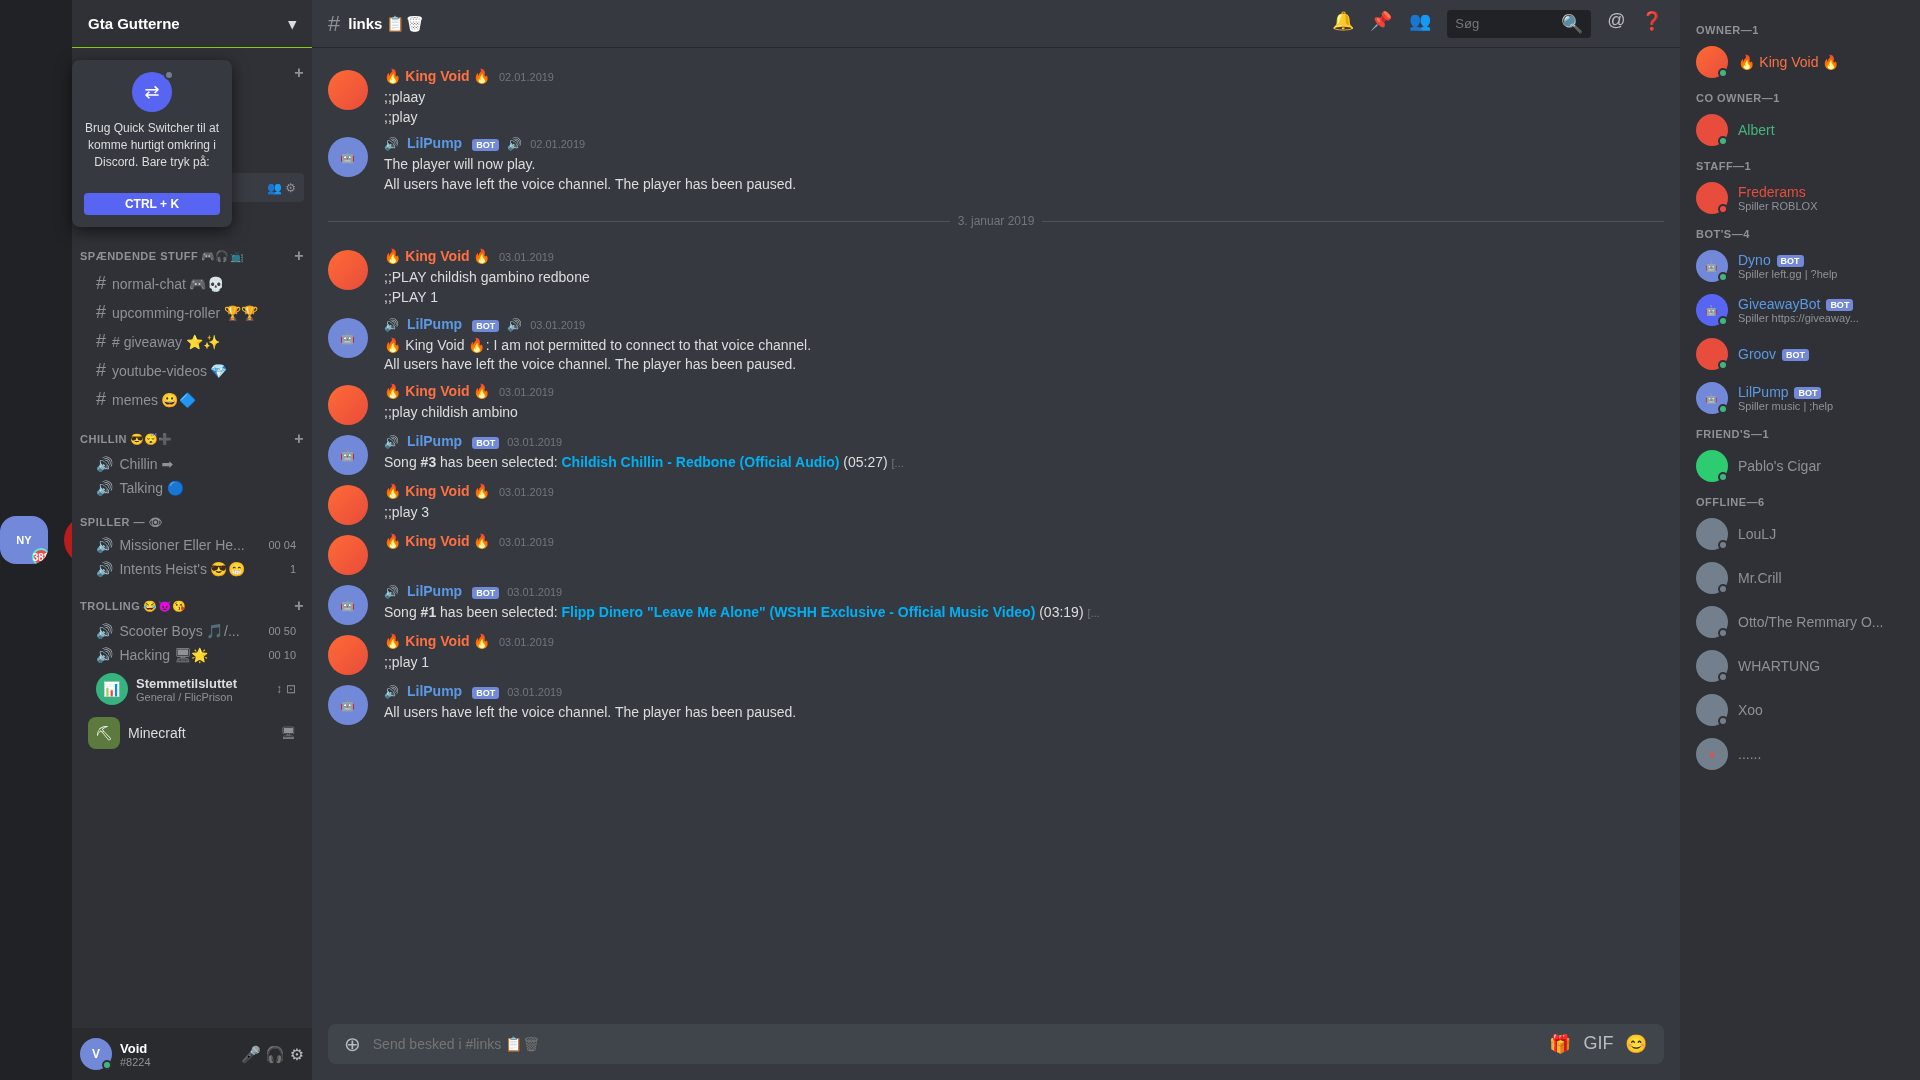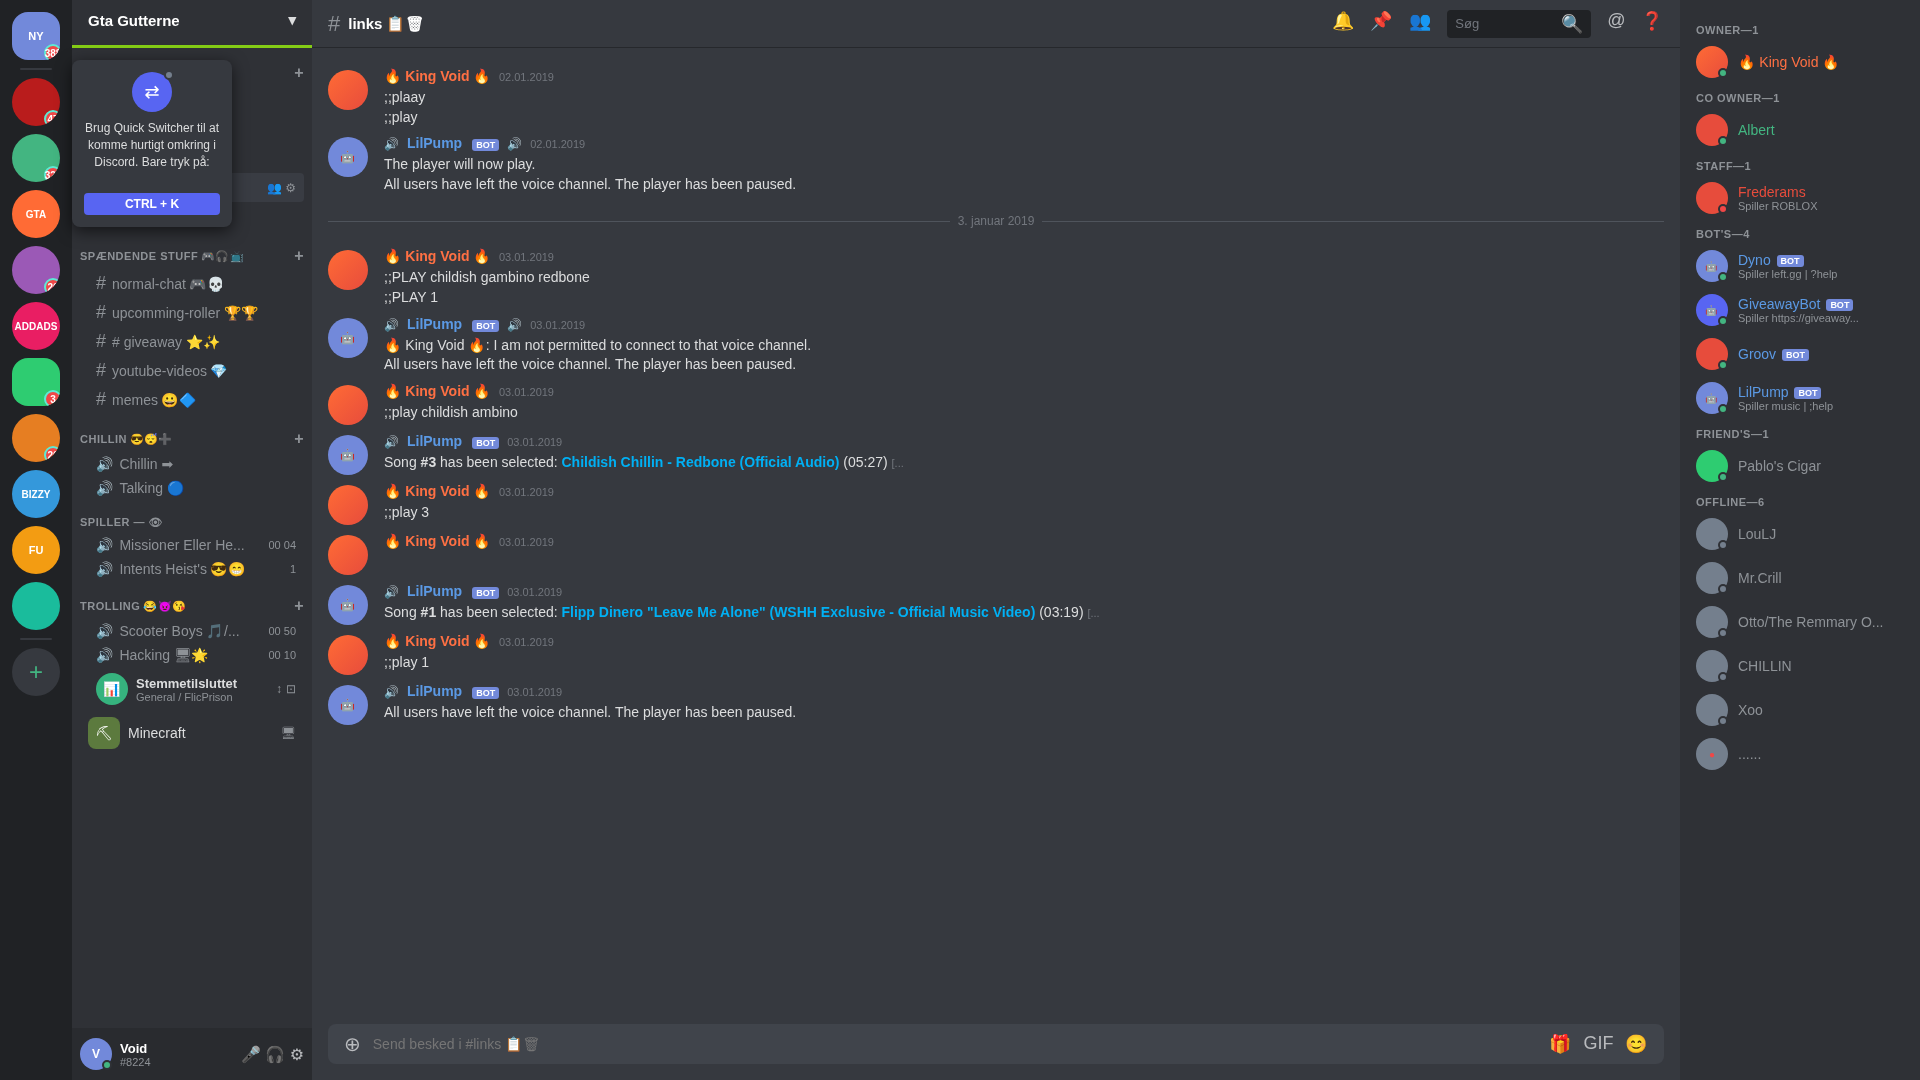--- a/index.html
+++ b/index.html
@@ -1,28 +1,28 @@
 <!DOCTYPE html>
 <html><head>
   <meta charset="utf-8">
   <style>
     * { margin: 0; padding: 0; box-sizing: border-box; }
     body { font-family: 'Whitney', 'Helvetica Neue', Helvetica, Arial, sans-serif; background: #36393f; color: #dcddde; font-size: 14px; display: flex; height: 1080px; width: 1920px; overflow: hidden; }
 
     
-    .server-list { width: 72px; background: #202225; display: flex; flex-direction: column; align-items: center; padding: 12px 0; gap: 8px; overflow-y: auto; flex-shrink: 0; }
+    .server-list { width: 72px; background: #202225; display: flex; flex-direction: row; align-items: center; padding: 12px 0; gap: 8px; overflow-y: auto; flex-shrink: 0; }
     .server-icon { width: 48px; height: 48px; border-radius: 50%; background: #36393f; display: flex; align-items: center; justify-content: center; cursor: pointer; color: #fff; font-size: 13px; font-weight: 700; position: relative; flex-shrink: 0; overflow: hidden; }
     .server-icon.active { border-radius: 16px; }
     .server-icon .badge { position: absolute; bottom: -2px; right: -2px; background: #f04747; color: #fff; border-radius: 50%; width: 18px; height: 18px; font-size: 10px; display: flex; align-items: center; justify-content: center; border: 2px solid #5eead4; }
     .server-divider { width: 32px; height: 2px; background: #36393f; border-radius: 1px; }
     .add-server { width: 48px; height: 48px; border-radius: 50%; background: #36393f; display: flex; align-items: center; justify-content: center; cursor: pointer; color: #43b581; font-size: 24px; }
 
     
     .channel-sidebar { width: 240px; background: #2f3136; display: flex; flex-direction: column; flex-shrink: 0; }
-    .server-header { padding: 16px; font-weight: 700; font-size: 15px; color: #fff; border-bottom: 3px solid #84cc16; display: flex; align-items: flex-end; justify-content: space-between; cursor: pointer; height: 48px; }
+    .server-header { padding: 16px; font-weight: 700; font-size: 15px; color: #fff; border-bottom: 1px solid #84cc16; display: flex; align-items: center; justify-content: space-between; cursor: pointer; height: 48px; }
     .server-header .chevron { color: #dcddde; }
 
     .channel-list { flex: 1; overflow-y: auto; padding-bottom: 8px; }
     .channel-category { padding: 16px 8px 4px 8px; font-size: 11px; font-weight: 700; color: #8e9297; text-transform: uppercase; letter-spacing: 0.5px; display: flex; align-items: center; justify-content: space-between; cursor: pointer; }
     .category-add { color: #8e9297; font-size: 16px; }
     .channel-item { display: flex; align-items: center; padding: 4px 8px 4px 16px; border-radius: 4px; margin: 0 8px; cursor: pointer; color: #8e9297; font-size: 14px; position: relative; }
     .channel-item.active { background: #393c43; color: #fff; }
     .channel-item .channel-hash { margin-right: 6px; font-size: 18px; color: #8e9297; }
     .channel-item .channel-icons { margin-left: auto; display: flex; gap: 4px; color: #8e9297; font-size: 12px; }
     .voice-channel { display: flex; align-items: center; padding: 4px 8px 4px 16px; border-radius: 4px; margin: 0 8px; cursor: pointer; color: #8e9297; font-size: 14px; }
@@ -556,21 +556,21 @@
   <div class="member-item">
     <div class="member-avatar grey-av" style="background:#747f8d;">
       <div class="status-dot offline"></div>
     </div>
     <div class="member-name grey">Otto/The Remmary O...</div>
   </div>
   <div class="member-item">
     <div class="member-avatar grey-av" style="background:#747f8d;">
       <div class="status-dot offline"></div>
     </div>
-    <div class="member-name grey">CHILLIN</div>
+    <div class="member-name grey">WHARTUNG</div>
   </div>
   <div class="member-item">
     <div class="member-avatar grey-av" style="background:#747f8d;">
       <div class="status-dot offline"></div>
     </div>
     <div class="member-name grey">Xoo</div>
   </div>
   <div class="member-item">
     <div class="member-avatar grey-av" style="background:#747f8d; display:flex; align-items:center; justify-content:center;">
       <span style="color:#f04747; font-size:10px;">●</span>

